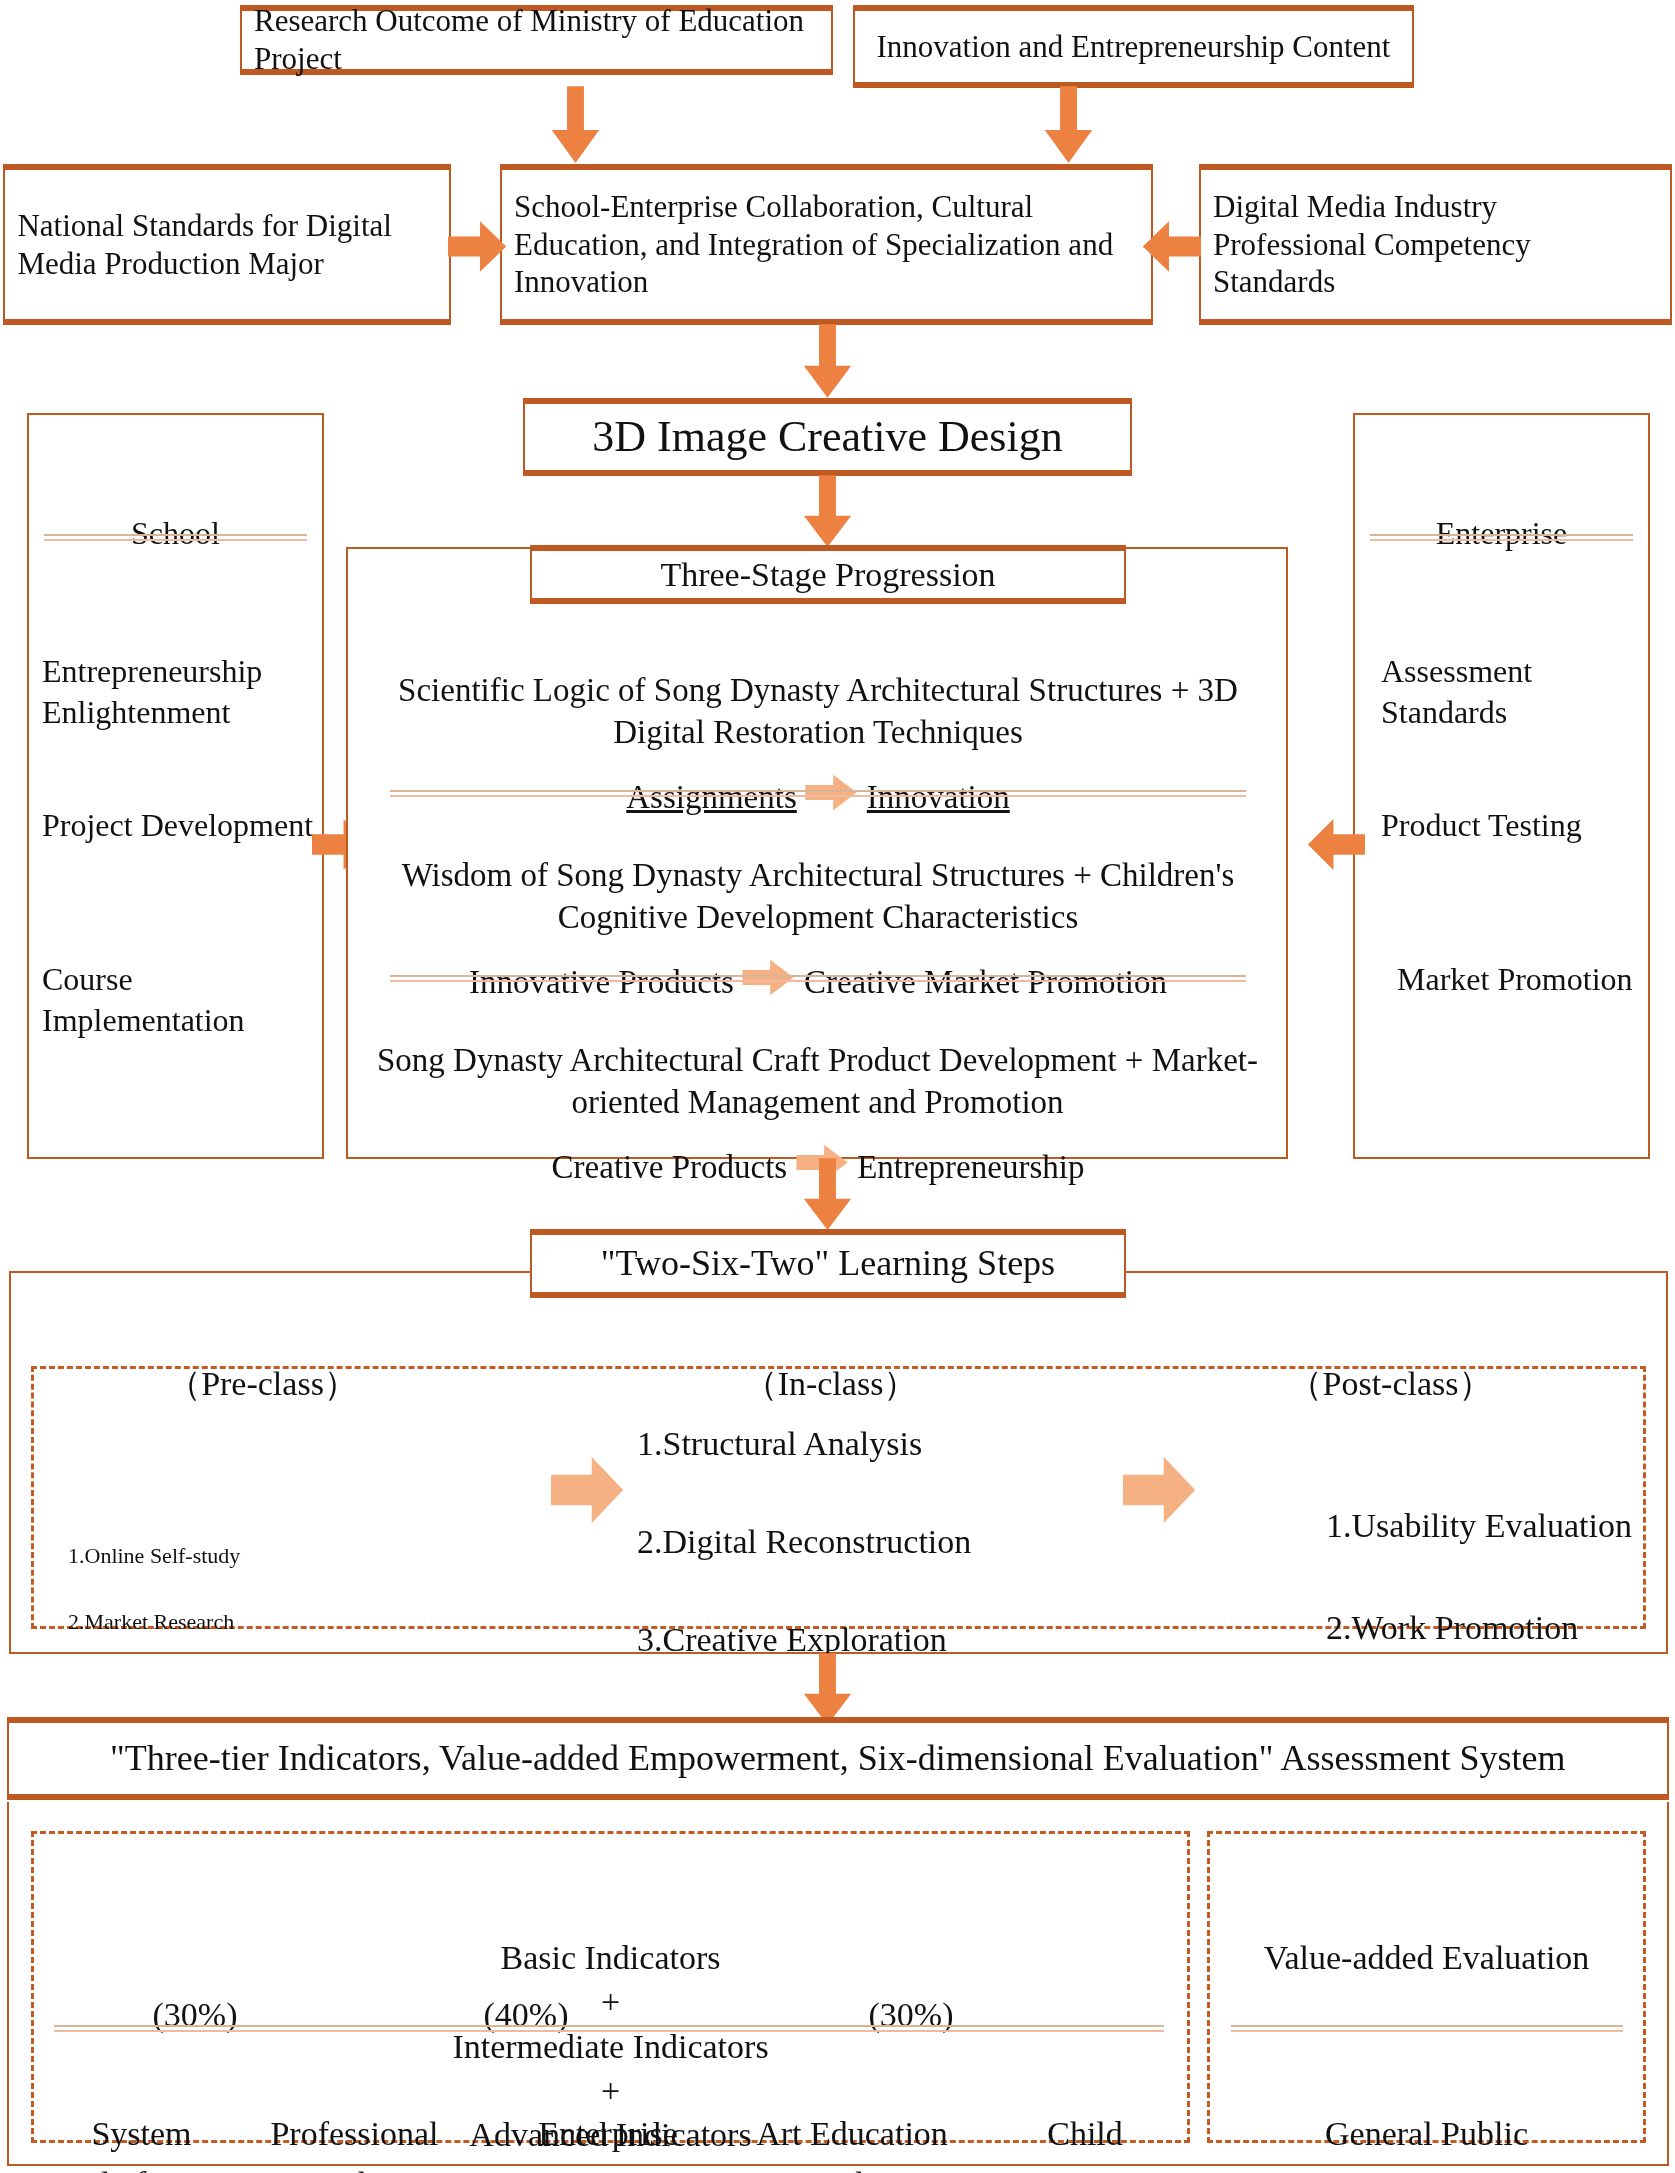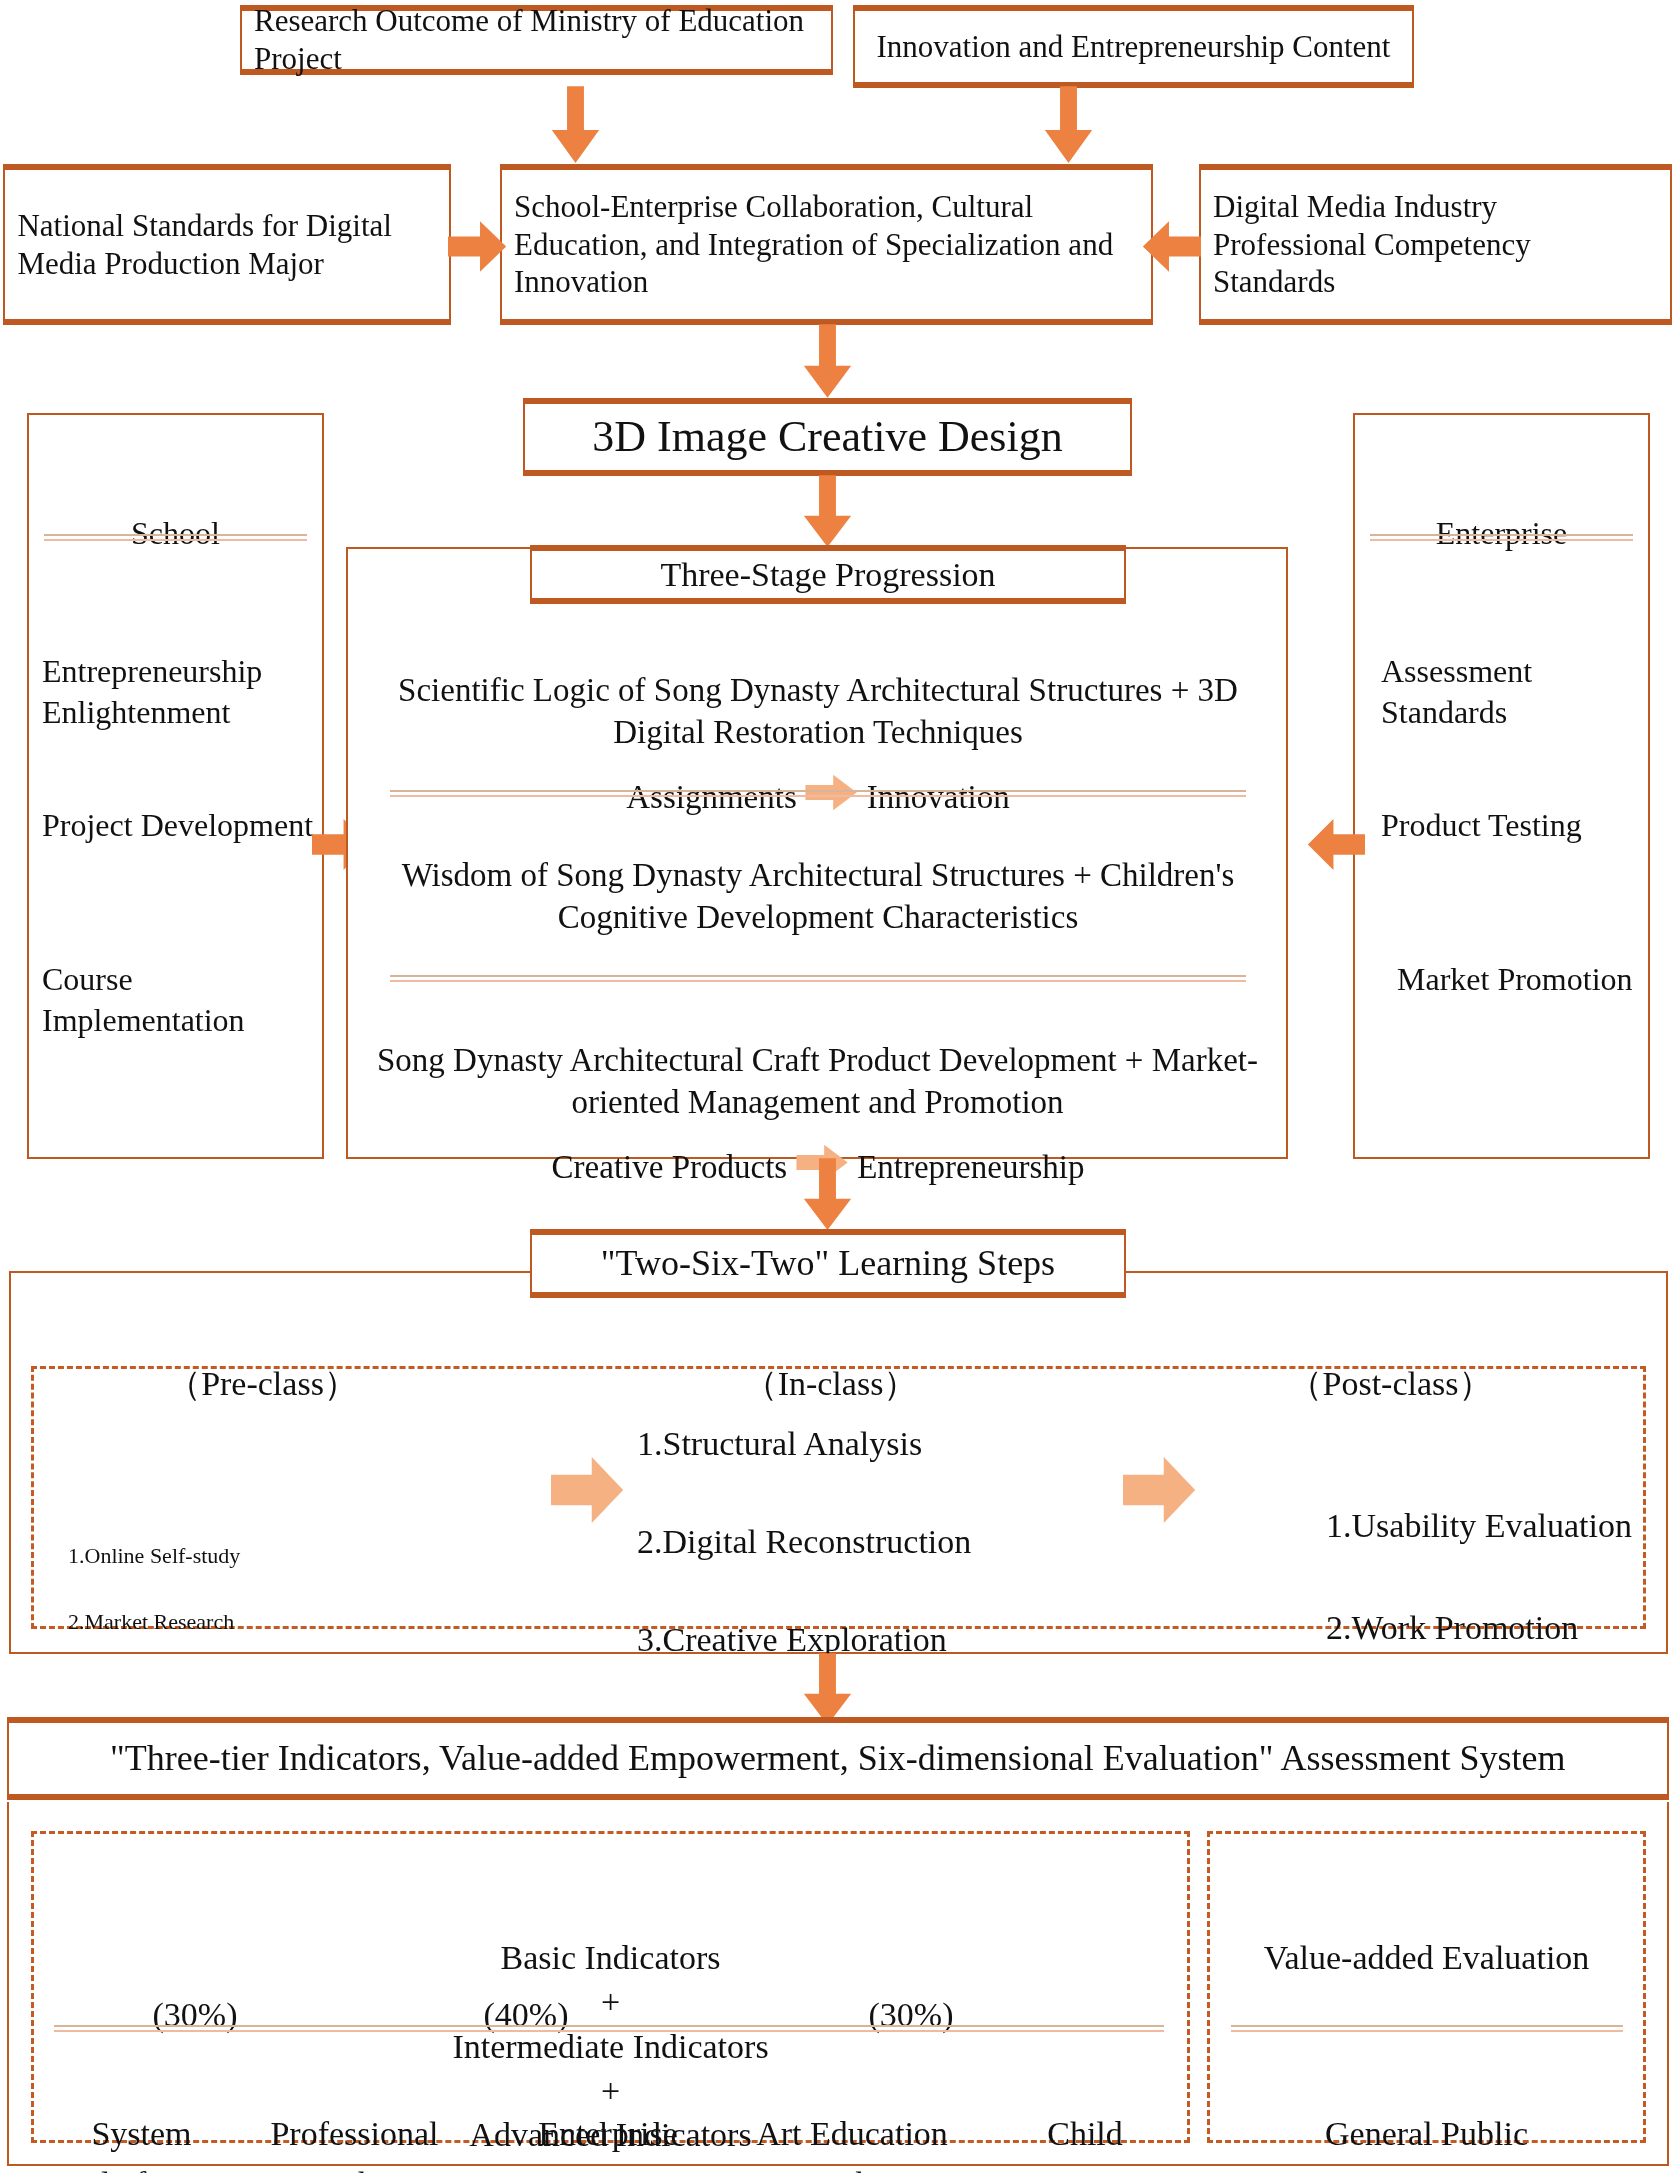--- a/index.html
+++ b/index.html
@@ -188,29 +188,34 @@
 
   <div class="box" style="left:346px;top:547px;width:942px;height:612px;display:block;padding:0;"></div>
 
   <div class="box thick center" style="left:530px;top:545px;width:596px;height:59px;font-size:34px;background:#fff;z-index:4;">
     <span class="txt">Three-Stage Progression</span>
   </div>
 
   <div class="stage-line" style="left:373px;top:627px;width:890px;font-size:33px;">
     <span>Scientific Logic of Song Dynasty Architectural Structures + 3D Digital Restoration Techniques</span>
   </div>
-  <div class="stage-line" style="left:373px;top:732px;width:890px;font-size:33px;">
+  <div class="stage-line" style="left:373px;top:732px;width:890px;font-size:33px;text-decoration:underline;">
     <span>Assignments</span><span class="inline-arrow"><svg width="53" height="37" viewBox="0 0 62 44">
           <polygon points="0,13 33,13 33,1 61,22 33,43 33,31 0,31" fill="#F6B183"></polygon>
         </svg></span><span>Innovation</span>
   </div>
   <div class="rule2" style="left:390px;top:790px;width:856px;"></div>
 
   <div class="stage-line" style="left:373px;top:812px;width:890px;font-size:33px;">
     <span>Wisdom of Song Dynasty Architectural Structures + Children's Cognitive Development Characteristics</span>
+  </div>
+  <div class="stage-line" style="left:373px;top:917px;width:890px;font-size:33px;">
+    <span>Innovative Products</span><span class="inline-arrow"><svg width="53" height="37" viewBox="0 0 62 44">
+          <polygon points="0,13 33,13 33,1 61,22 33,43 33,31 0,31" fill="#F6B183"></polygon>
+        </svg></span><span>Creative Market Promotion</span>
   </div>
   <div class="rule2" style="left:390px;top:975px;width:856px;"></div>
 
   <div class="stage-line" style="left:364px;top:997px;width:907px;font-size:33px;">
     <span>Song Dynasty Architectural Craft Product Development + Market-oriented Management and Promotion</span>
   </div>
   <div class="stage-line" style="left:373px;top:1102px;width:890px;font-size:33px;">
     <span>Creative Products</span><span class="inline-arrow"><svg width="53" height="37" viewBox="0 0 62 44">
           <polygon points="0,13 33,13 33,1 61,22 33,43 33,31 0,31" fill="#F6B183"></polygon>
         </svg></span><span>Entrepreneurship</span>

